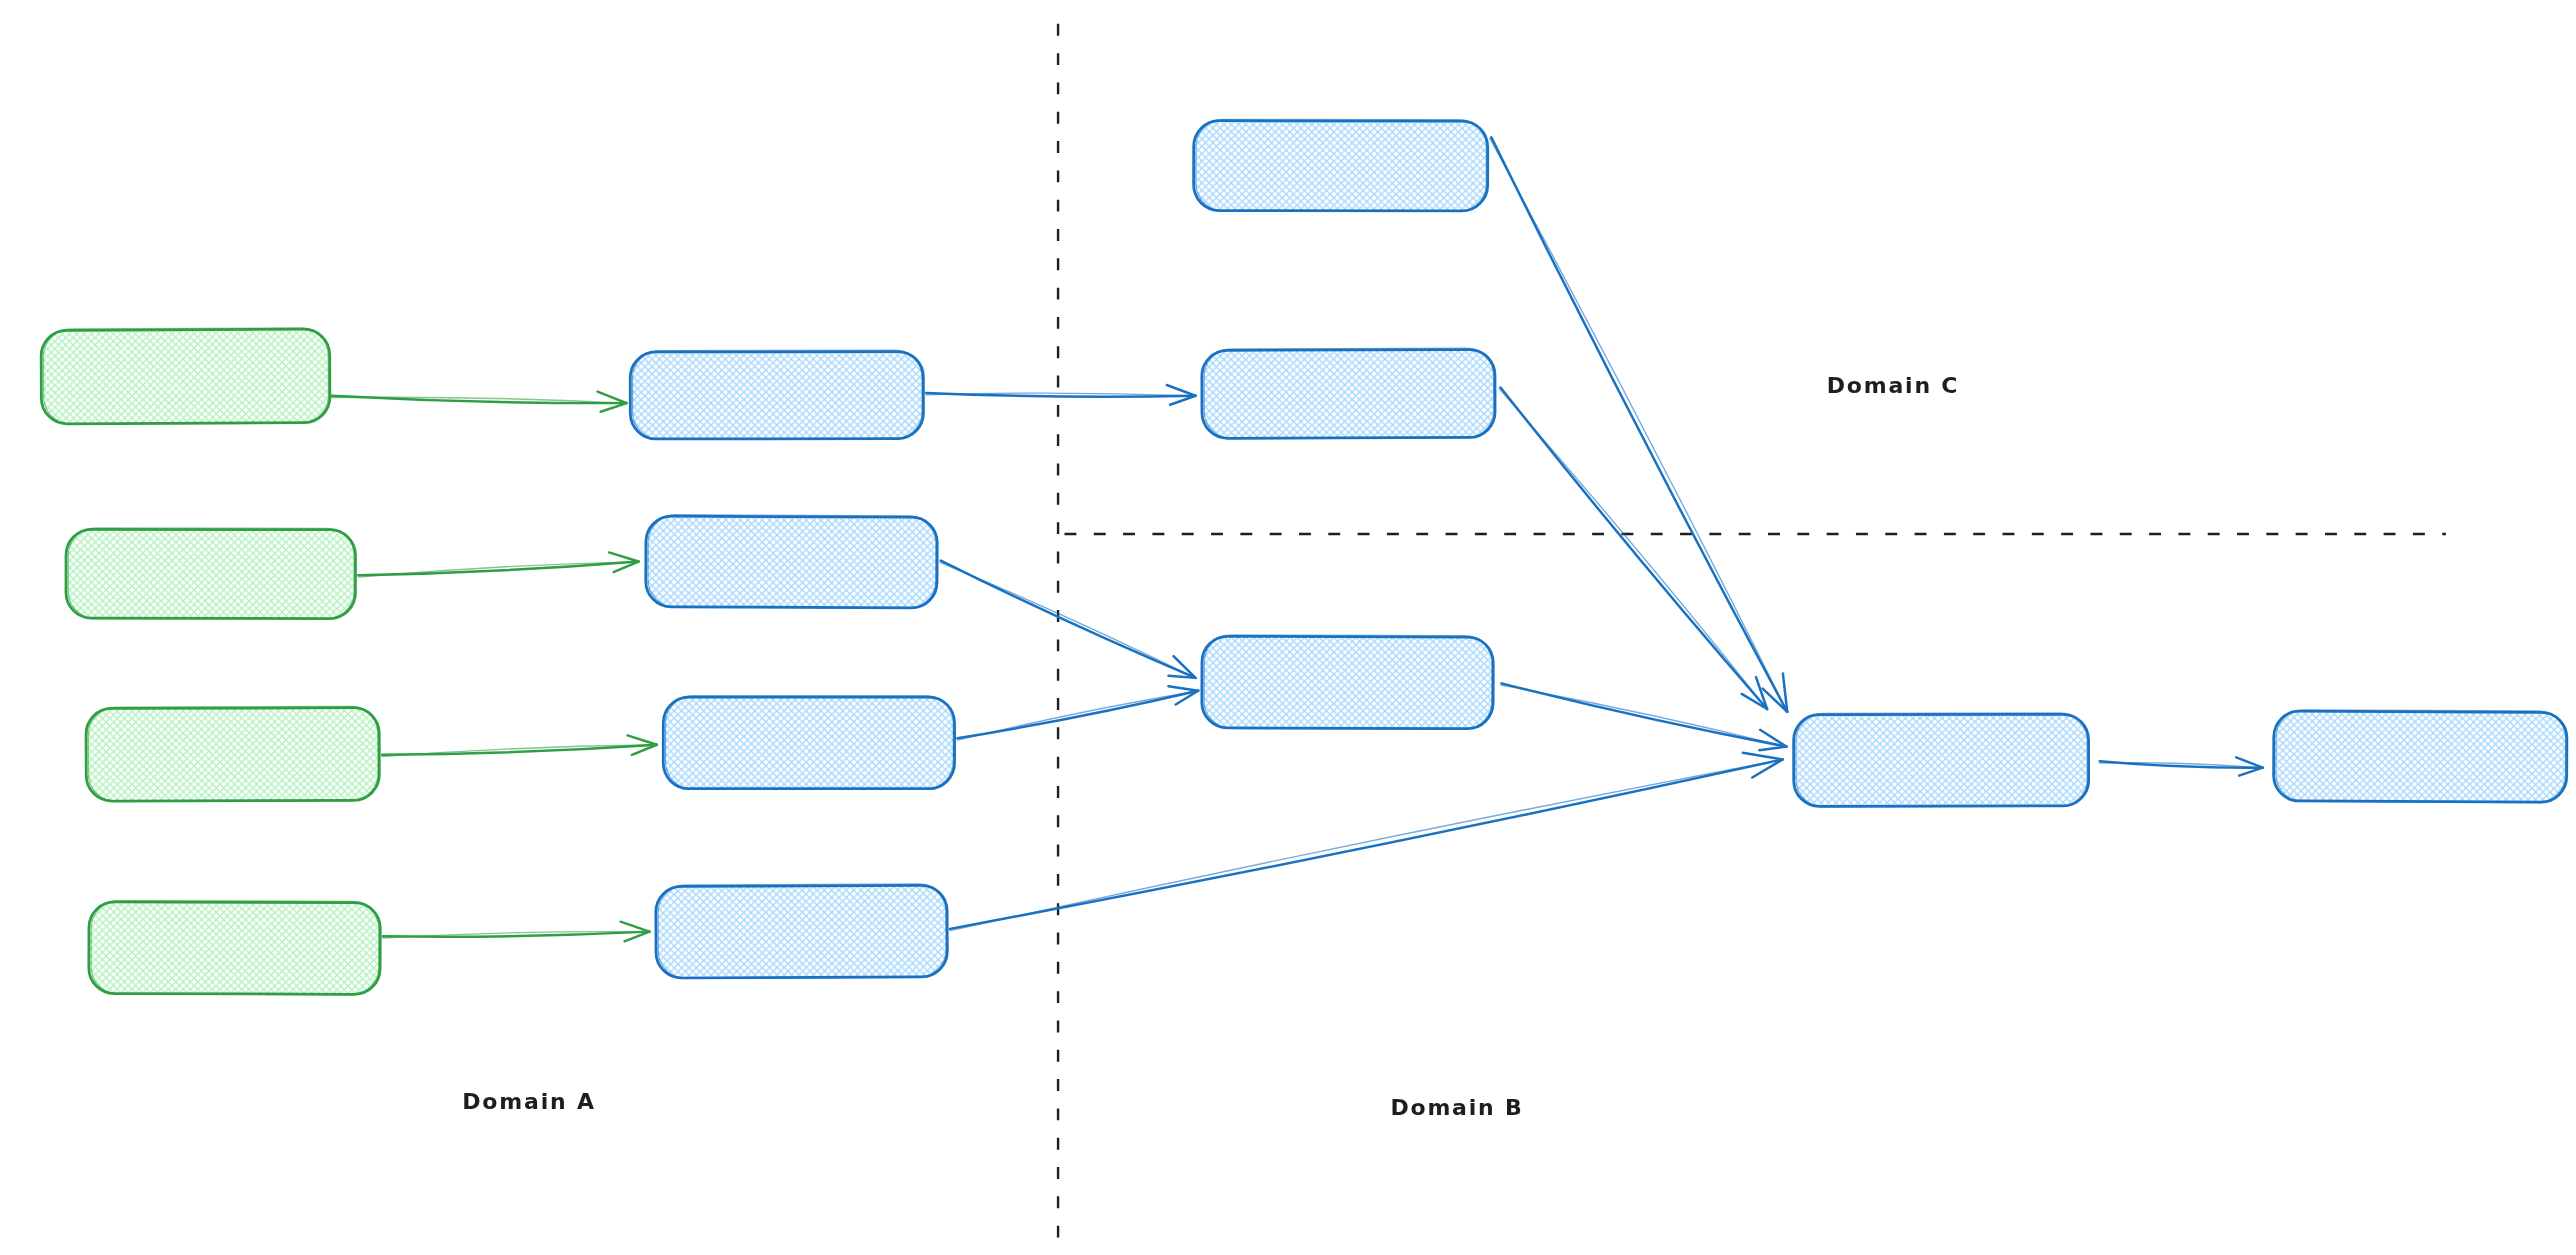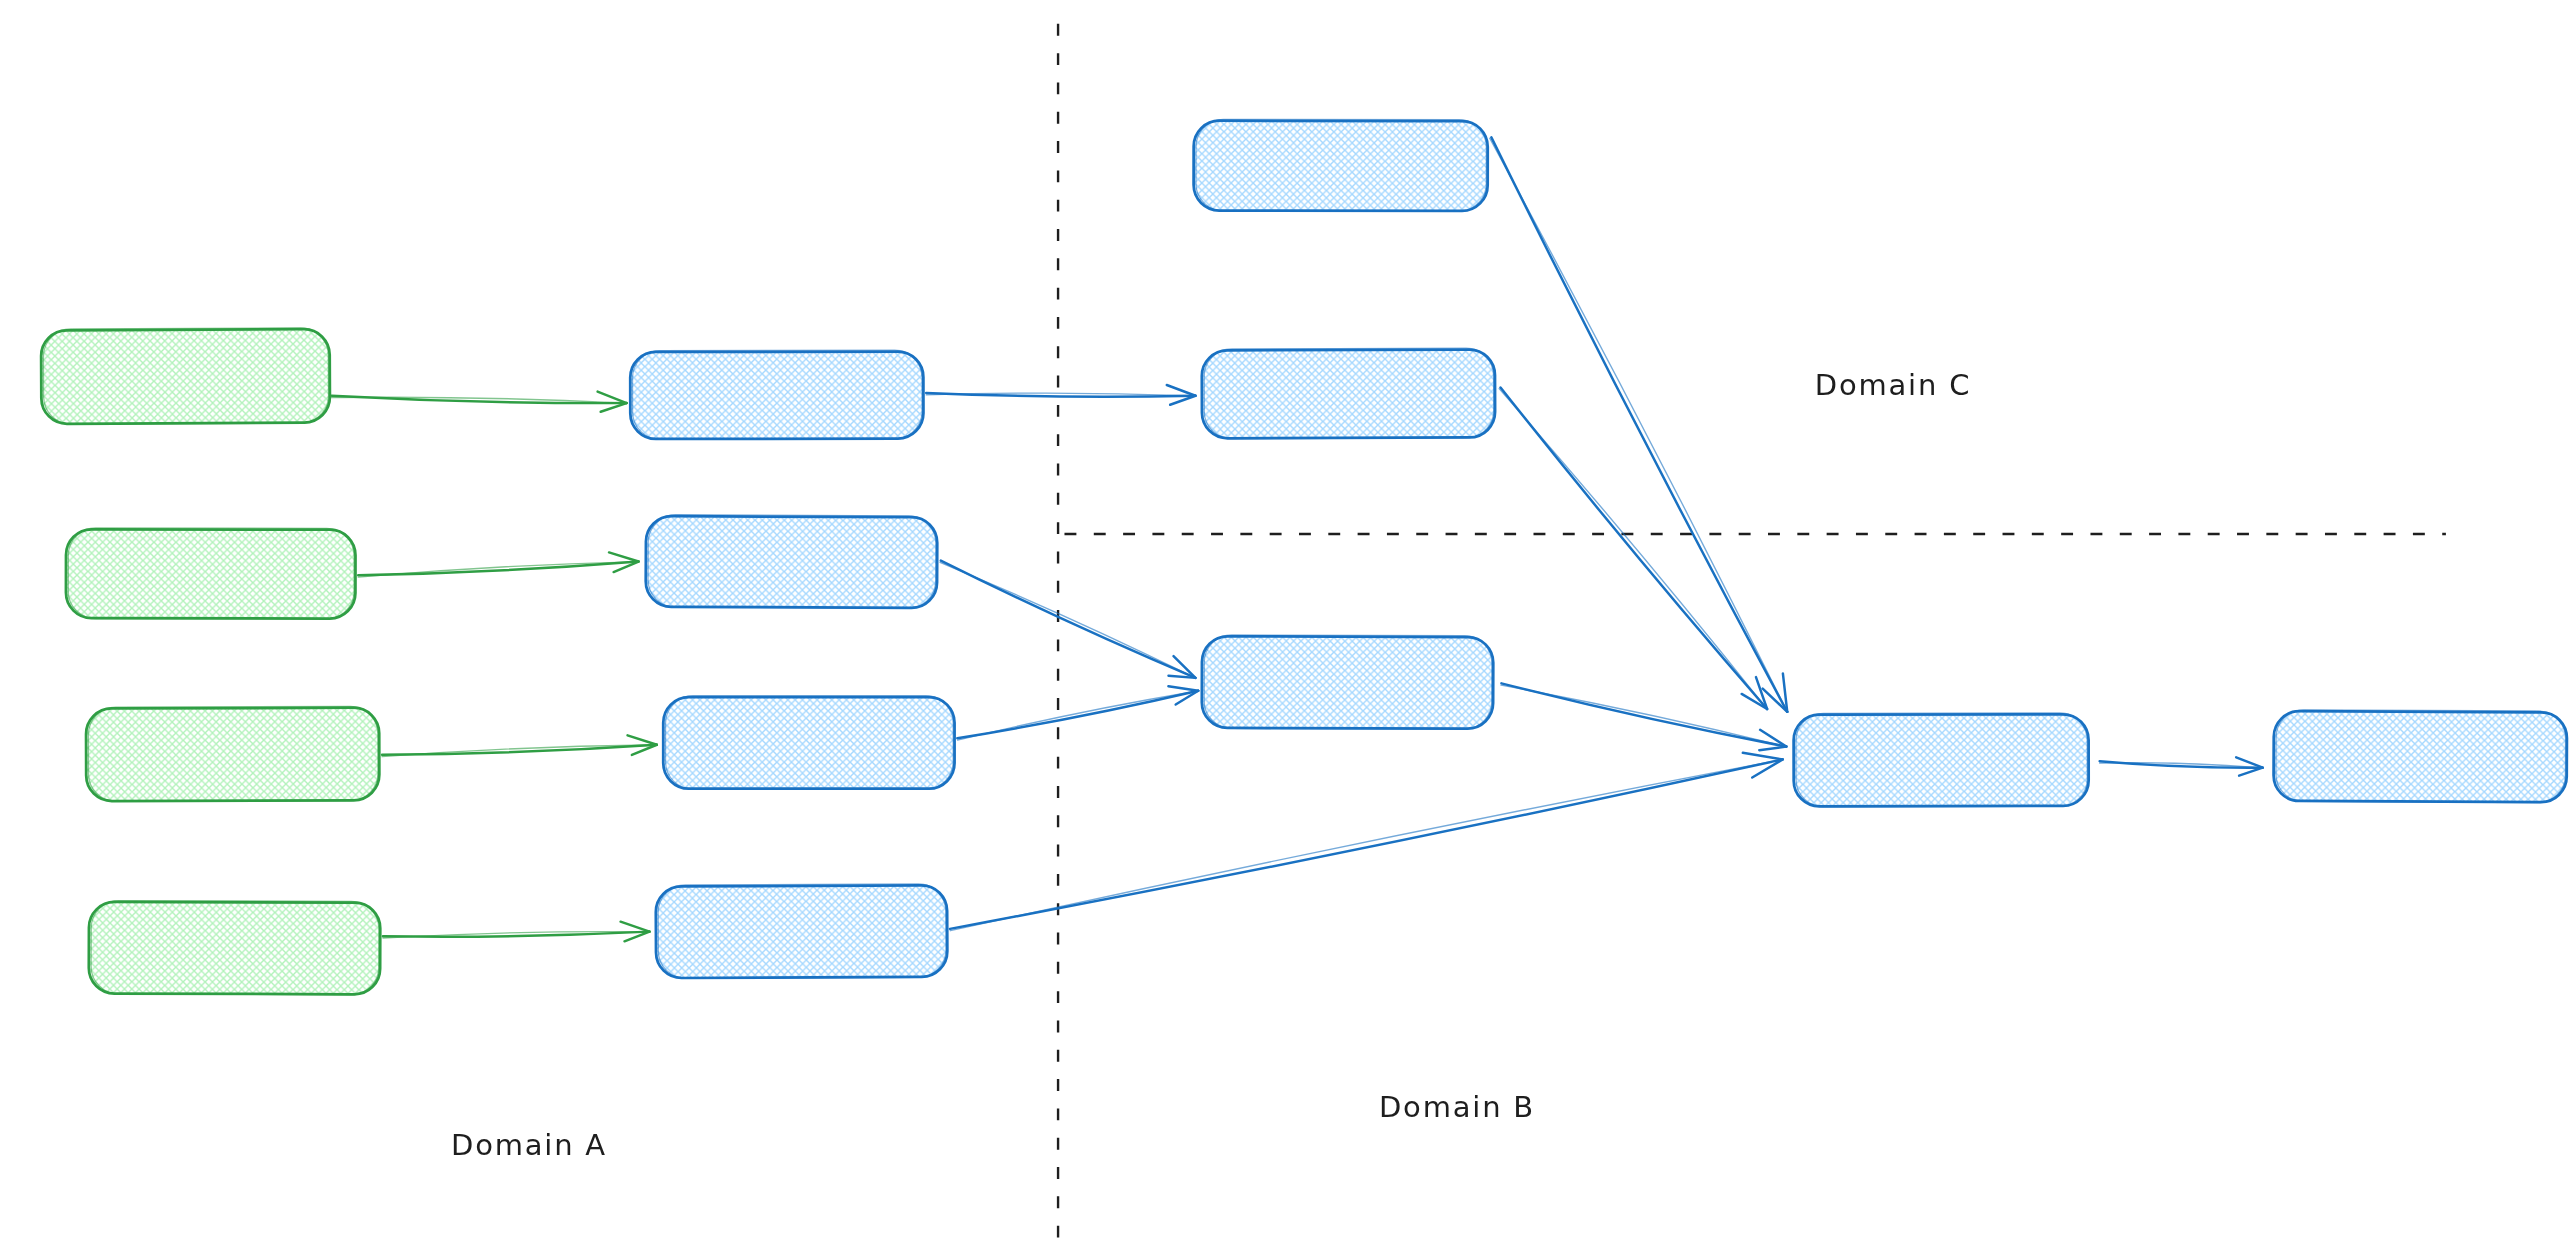--- a/index.html
+++ b/index.html
@@ -38,22 +38,22 @@
   .edge path { fill: none; stroke-linecap: round; }
   .edge.green path { stroke: var(--green-stroke, #2f9e44); }
   .edge.blue path  { stroke: var(--blue-stroke, #1971c2); }
   .edge .shaft { stroke-width: 2.7; }
   .edge .shaft-sketch { stroke-width: 1.5; opacity: 0.6; }
   .edge .head { stroke-width: 2.7; }
   .domain-label {
     position: absolute;
     transform: translate(-50%, -50%);
     font-family: "DejaVu Sans", sans-serif;
-    font-size: 29px;
-    font-weight: 400;
+    font-size: 22px;
+    font-weight: 700;
     letter-spacing: 1.8px;
     color: var(--ink, #1e1e1e);
     white-space: nowrap;
   }
 </style>
 </head>
 <body>
 
 <div class="canvas">
   <svg id="diagram-svg" viewBox="0 0 2812 1370" xmlns="http://www.w3.org/2000/svg">
@@ -194,17 +194,17 @@
           <rect x="1958" y="780" width="322" height="100" rx="28" class="node-fill blue"></rect>
           <rect x="1960.5" y="778.5" width="318" height="102" rx="30" class="node-sketch blue"></rect>
         </g>
         <g transform="rotate(0.27 2642 826)">
           <rect x="2482" y="777" width="320" height="98" rx="28" class="node-fill blue"></rect>
           <rect x="2484.5" y="775.5" width="316" height="100" rx="30" class="node-sketch blue"></rect>
         </g>
       </g>
   </svg>
 
-  <div class="domain-label" style="left: 529px; top: 1101px; margin-top: 44px;">Domain A</div>
+  <div class="domain-label" style="left: 529px; top: 1101px;">Domain A</div>
   <div class="domain-label" style="left: 1457px; top: 1107px;">Domain B</div>
   <div class="domain-label" style="left: 1893px; top: 385px;">Domain C</div>
 </div>
 
 
 </body></html>

